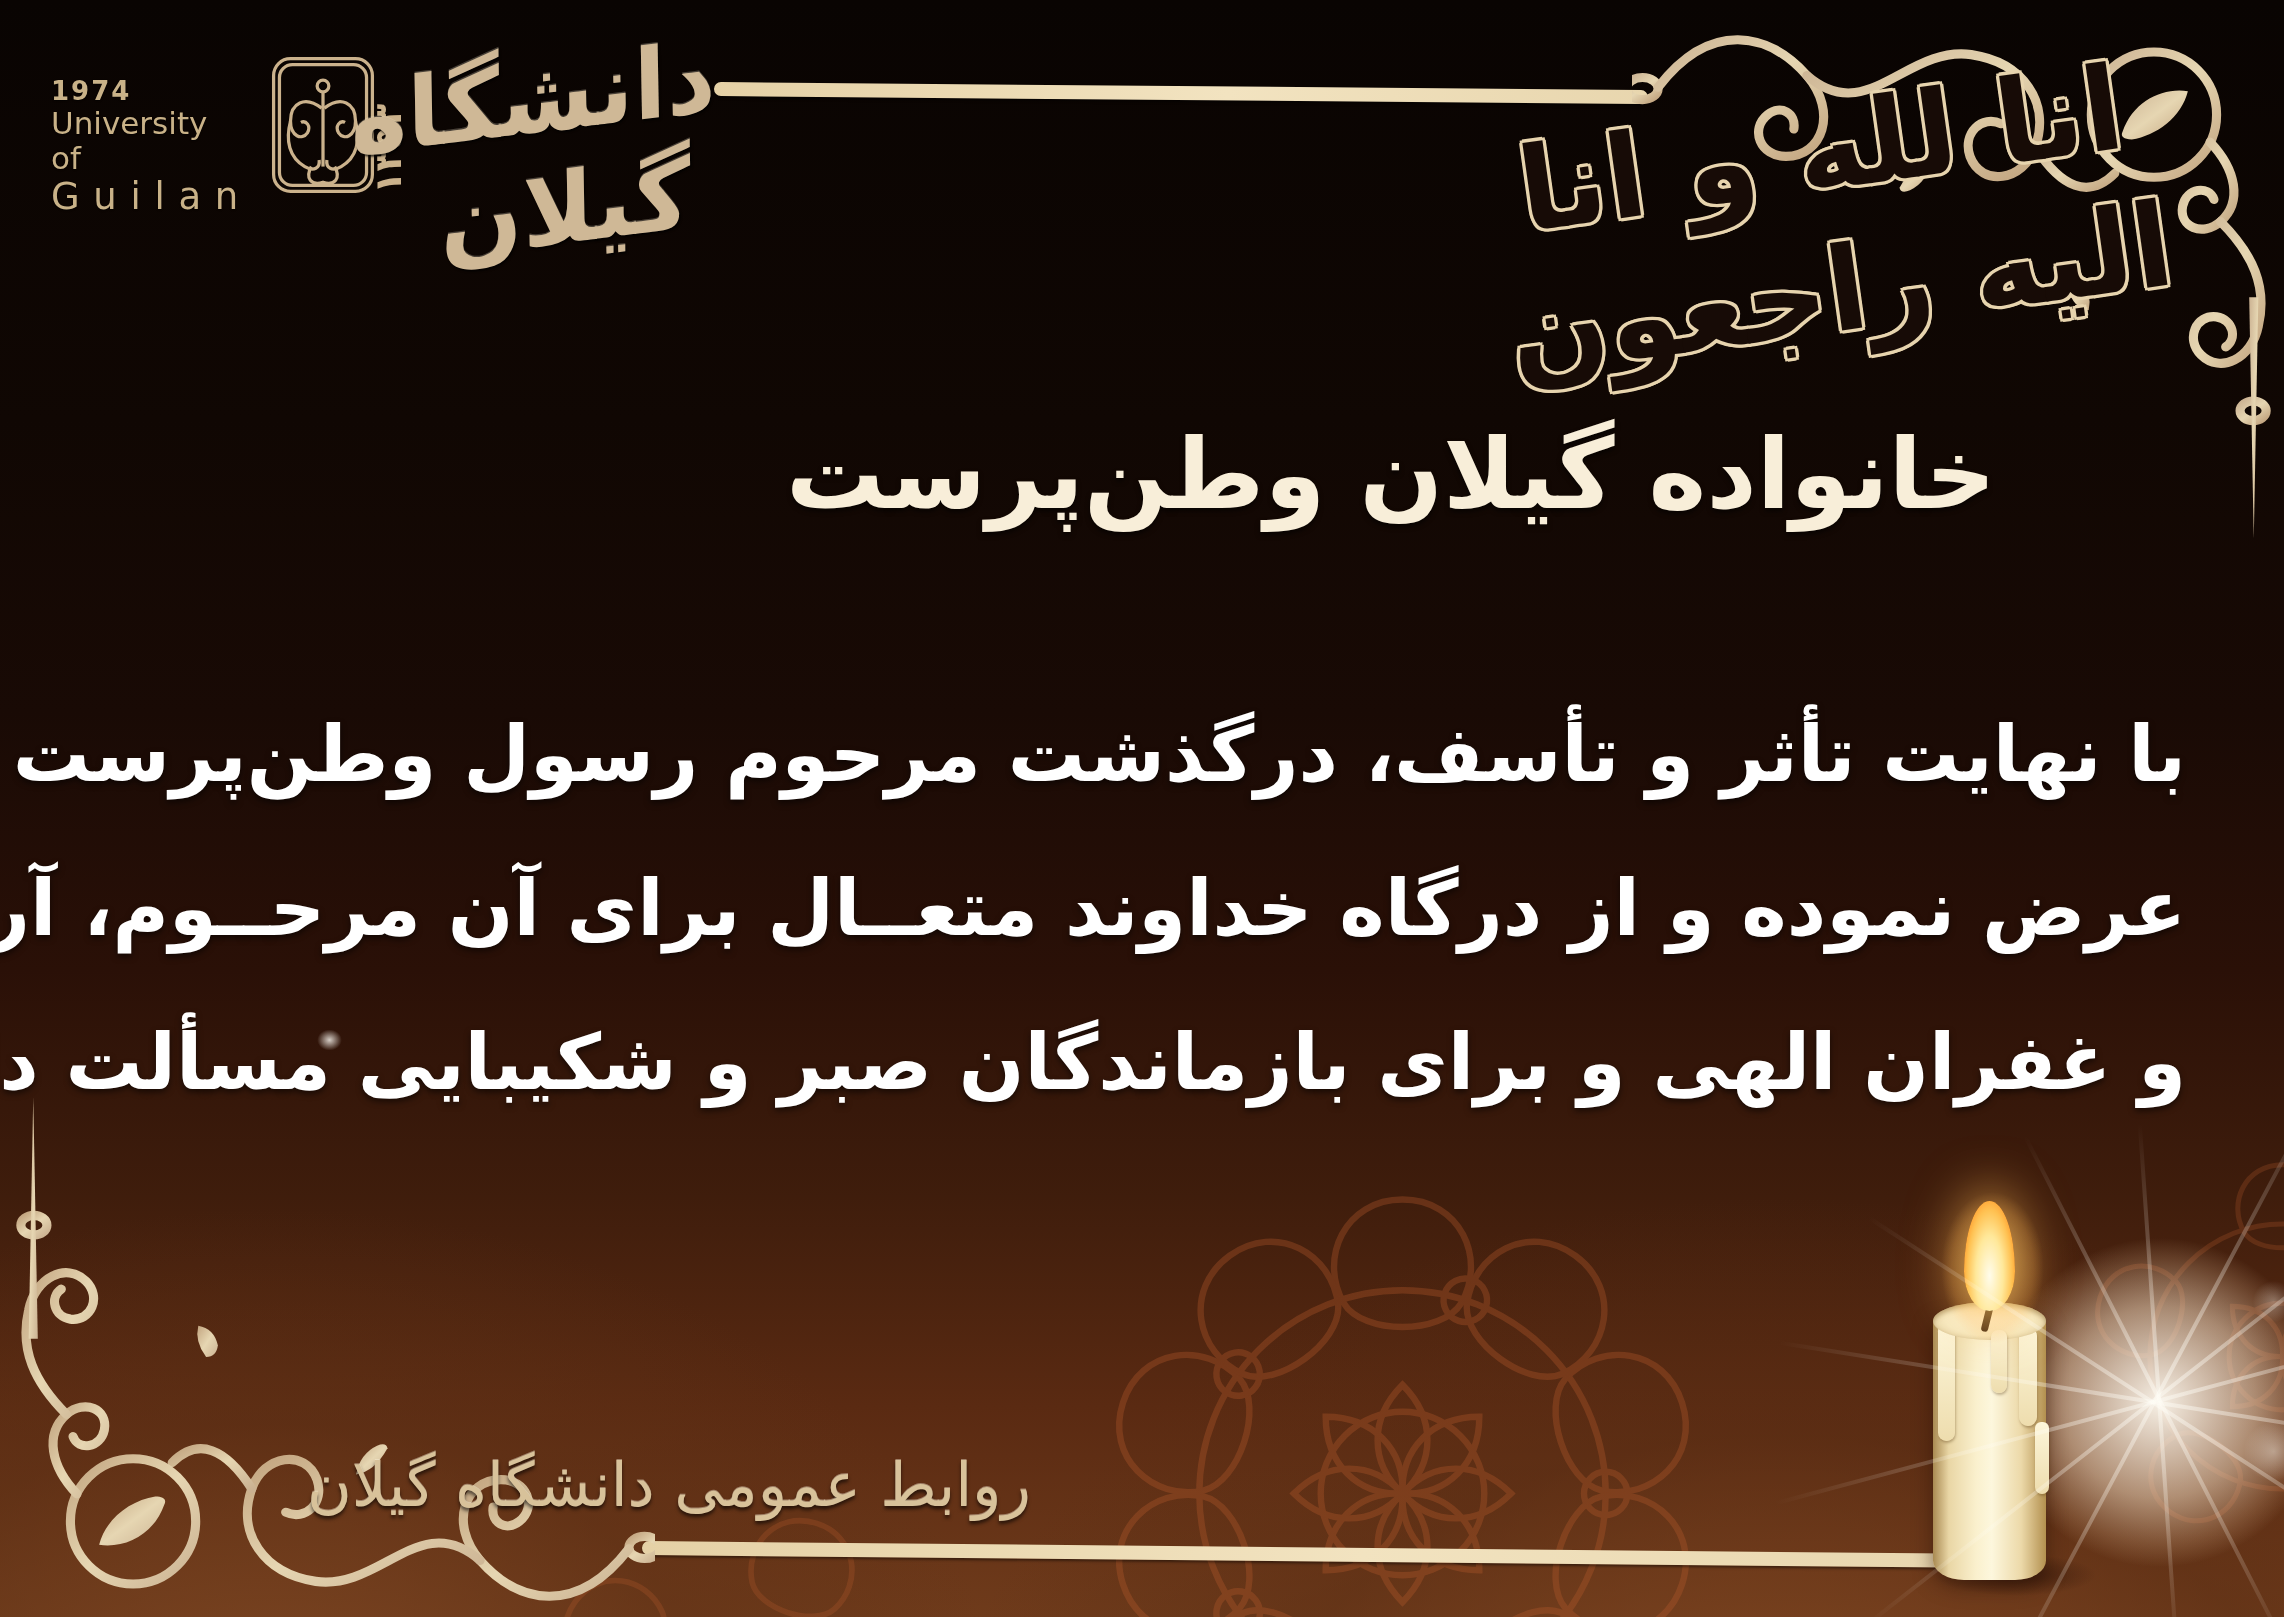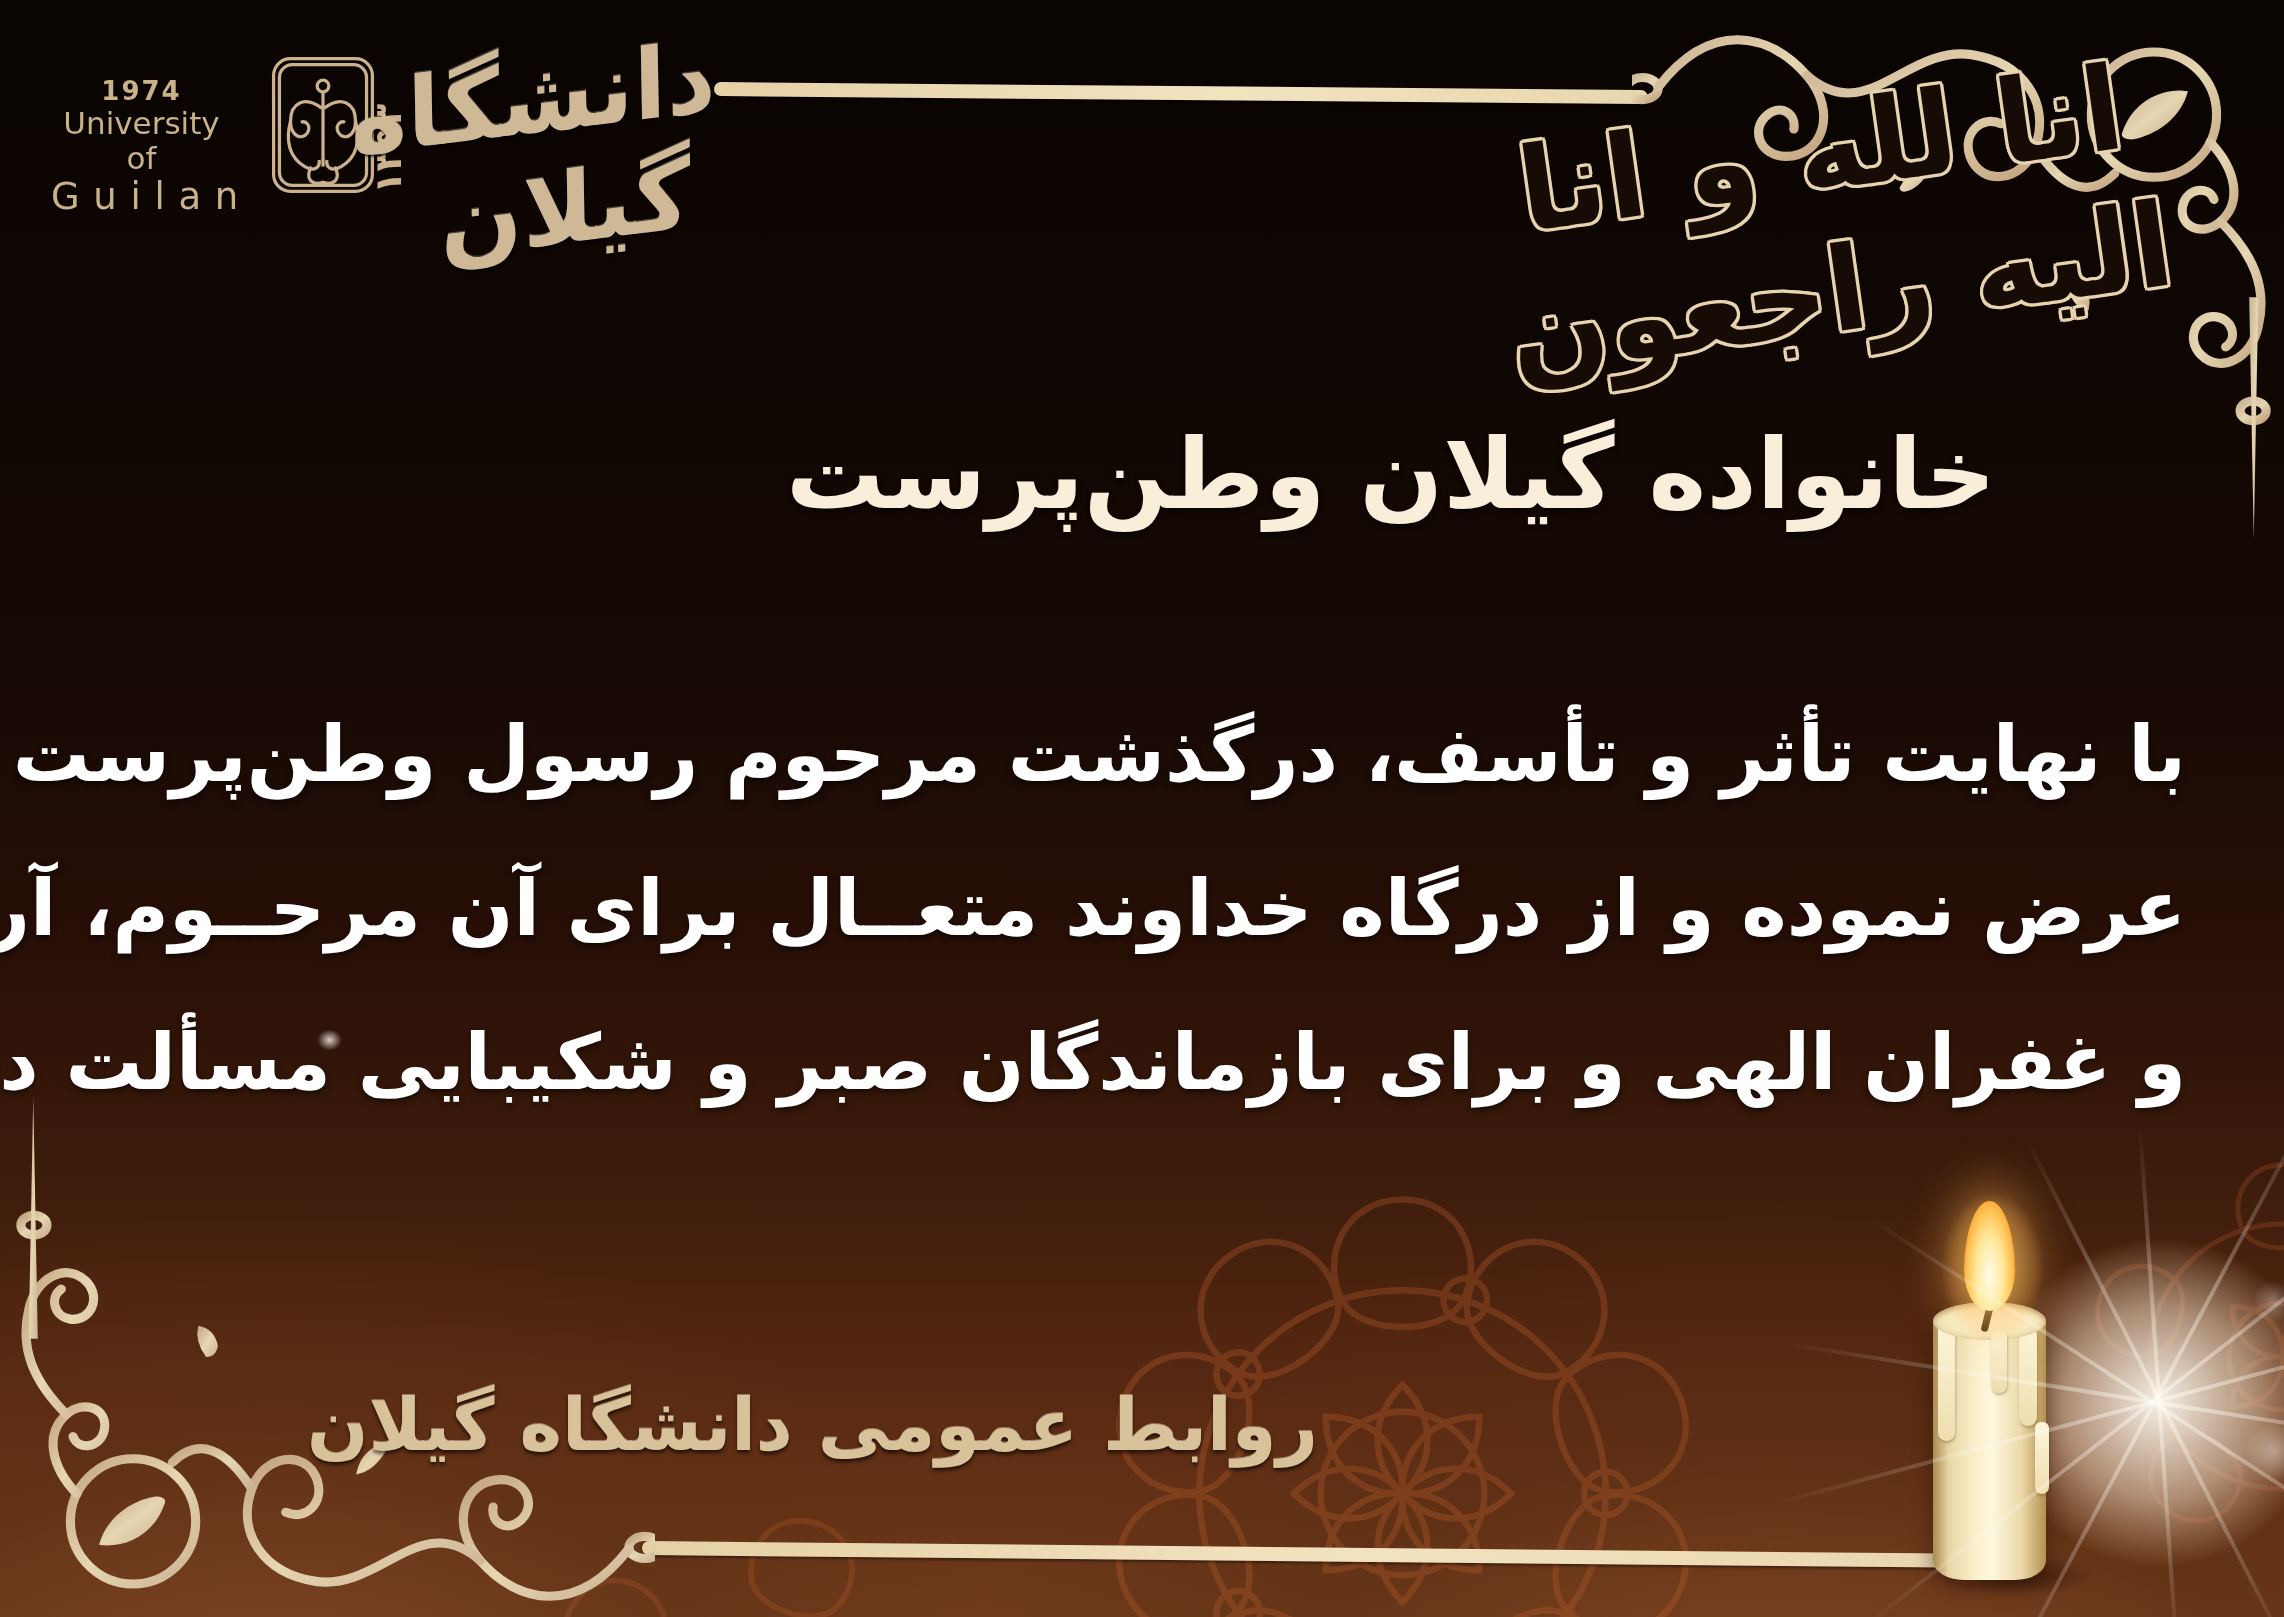--- a/index.html
+++ b/index.html
@@ -15,42 +15,42 @@
   }
   .abs{position:absolute;}
   
   .ornament{width:659px;height:548px;}
   .ornament.top{right:-6.5px;top:-7.8px;}
   .ornament.bottom{left:-3.9px;top:1096px;transform:rotate(180deg);}
   .goldline{height:14.3px;border-radius:7.8px;background:linear-gradient(90deg,#e5d1a6,#f2e3c0 55%,#e8d6ae);box-shadow:0 2px 2.6px rgba(0,0,0,.45);}
   #top-line{left:714px;top:82px;width:934px;transform:rotate(.5deg);transform-origin:left center;}
   #bottom-line{left:642px;top:1541px;width:1312px;transform:rotate(.55deg);transform-origin:left center;}
   
-  #logo-latin{left:51px;top:77px;width:181px;text-align:center;color:#c9b288;line-height:1.12;}
+  #logo-latin{left:51px;top:77px;width:181px;text-align:left;color:#c9b288;line-height:1.12;}
   #logo-year-en{font-size:26px;font-weight:bold;letter-spacing:2px;text-shadow:0 1.3px 1.3px rgba(0,0,0,.6);}
   #logo-line1{font-size:31px;text-shadow:0 1.3px 1.3px rgba(0,0,0,.6);}
   #logo-line2{font-size:37px;font-weight:normal;letter-spacing:13.7px;margin-right:-13.7px;text-shadow:0 1.3px 1.3px rgba(0,0,0,.6);}
   #logo-emblem{left:271px;top:56px;width:104px;height:138px;}
   #logo-year-fa{left:357px;top:110px;width:85px;color:#cbb28c;font-size:37px;font-weight:bold;transform:rotate(-90deg);transform-origin:center;text-align:center;top:130px;left:346px;}
   #logo-fa{left:411px;top:39px;width:307px;color:#cfb896;font-size:97px;font-weight:bold;transform:rotate(-7deg) skewX(-6deg);text-shadow:1.3px 2px 2px rgba(0,0,0,.7),0 -1.3px 0 rgba(255,244,214,.25);text-align:center;}
   
   #verse{
     right:108px;top:78px;width:691px;
     font-size:116px;line-height:1.22;font-weight:bold;text-align:center;
     direction:rtl;transform:rotate(-8deg);
     color:#170b06;
     text-shadow:3.3px 0 0 #e7d4ae,-3.3px 0 0 #e7d4ae,0 3.3px 0 #e7d4ae,0 -3.3px 0 #e7d4ae,
                 2.6px 2.6px 0 #e7d4ae,-2.6px 2.6px 0 #e7d4ae,2.6px -2.6px 0 #e7d4ae,-2.6px -2.6px 0 #e7d4ae;
   }
   
   #heading{right:288px;top:417px;font-size:98px;font-weight:bold;color:#f8eed9;direction:rtl;white-space:nowrap;text-shadow:0 2.6px 5.2px rgba(0,0,0,.6);}
   #body-text{left:98px;right:98px;top:678px;text-align:center;direction:rtl;color:#ffffff;font-weight:bold;font-size:77px;line-height:154px;}
   #body-text .bline{white-space:nowrap;text-shadow:0 2.6px 6.5px rgba(0,0,0,.55);}
   
-  #credit{left:307px;top:1383px;font-size:72px;font-weight:bold;direction:rtl;color:#d8c29a;text-shadow:0 -1.3px 0 rgba(255,248,224,.4),0 2.6px 3.9px rgba(0,0,0,.6);}
+  #credit{left:307px;top:1449px;font-size:61px;font-weight:normal;direction:rtl;color:#d8c29a;text-shadow:0 -1.3px 0 rgba(255,248,224,.4),0 2.6px 3.9px rgba(0,0,0,.6);}
   
   .mandala{pointer-events:none;}
   #mandala-a{left:1083px;top:1174px;width:639px;height:639px;opacity:.34;}
   #mandala-b{left:2074px;top:1148px;width:417px;height:417px;opacity:.26;}
   #mandala-c{left:515px;top:1494px;width:470px;height:470px;opacity:.28;}
   
   #flare-core{left:1931px;top:1174px;width:457px;height:457px;border-radius:50%;
     background:radial-gradient(closest-side,rgba(255,250,240,.95),rgba(255,235,208,.5) 42%,rgba(255,220,180,.18) 62%,rgba(0,0,0,0) 72%);}
   .bokeh{border-radius:50%;background:radial-gradient(closest-side,rgba(255,252,245,.8),rgba(255,252,245,0) 70%);}
   .ray{height:3.9px;border-radius:2px;background:linear-gradient(90deg,rgba(255,255,255,0),rgba(255,253,246,.85) 50%,rgba(255,255,255,0));opacity:.55;}

